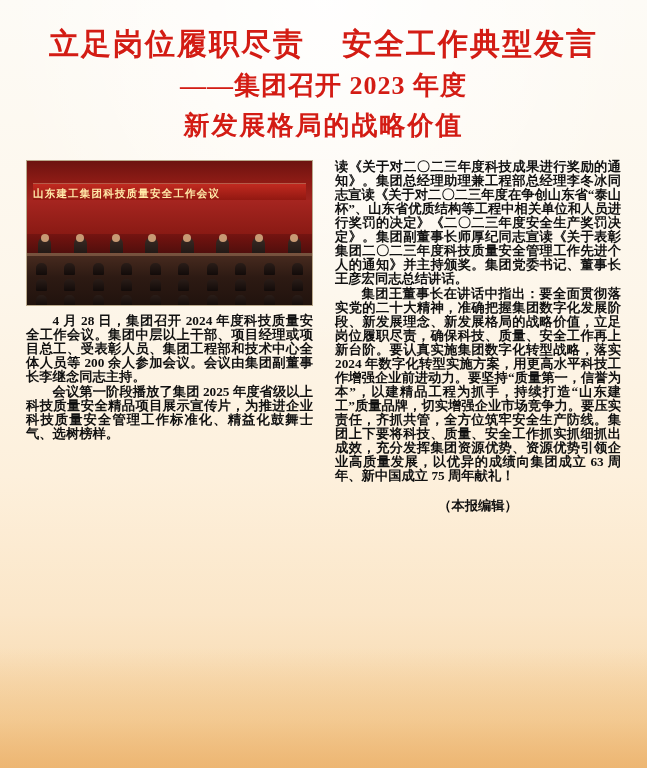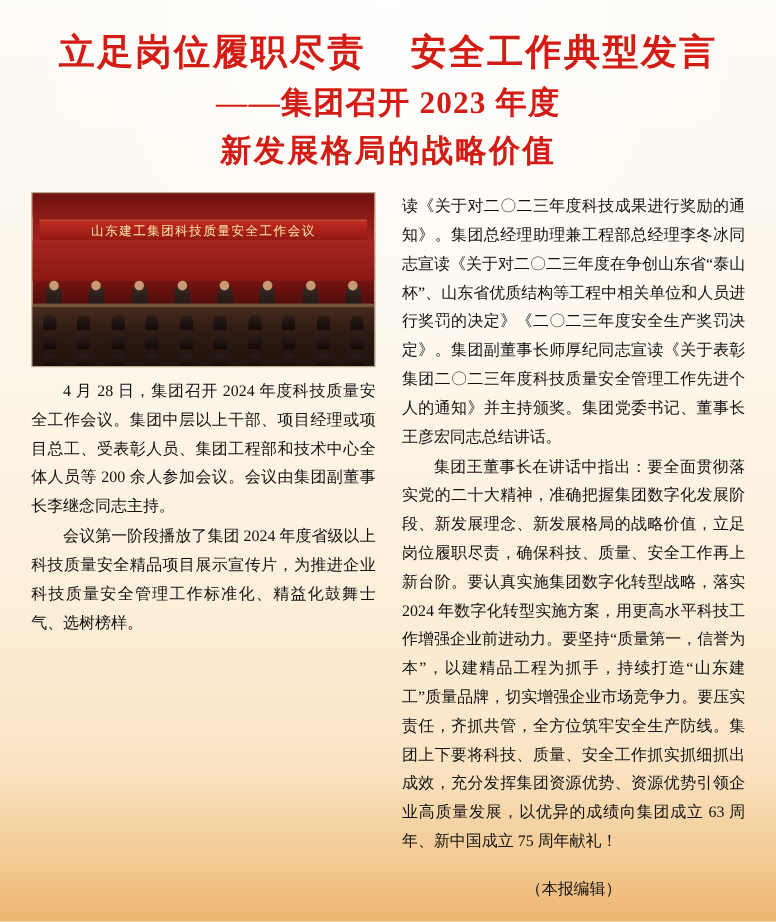--- a/index.html
+++ b/index.html
@@ -72,23 +72,24 @@
 
   
   .body-wrap {
     display: flex;
     gap: 22px;
     margin-top: 14px;
   }
   .col {
     width: 287px;
     font-size: 13.3px;
-    line-height: 24px;
+    line-height: 14px;
     color: #111111;
     text-align: justify;
+    font-weight: bold;
   }
   .col p {
     margin: 0 0 1px 0;
     text-indent: 2em;
   }
   .col p.no-indent {
     text-indent: 0;
   }
   .col p.sign {
     text-indent: 0;
@@ -118,21 +119,20 @@
     position: absolute;
     left: 6px;
     right: 6px;
     top: 22px;
     height: 17px;
     background: linear-gradient(180deg, #c12a20, #8f1710);
     border-top: 1px solid rgba(255,220,180,0.35);
     border-bottom: 1px solid rgba(0,0,0,0.3);
     display: flex;
     align-items: center;
-    justify-content: center;
   }
   .photo .banner span {
     color: #ffe9a8;
     font-size: 10.5px;
     letter-spacing: 1.2px;
     font-family: "Liberation Sans", sans-serif;
     white-space: nowrap;
   }
   .photo .backwall {
     position: absolute;
@@ -284,21 +284,21 @@
             <div class="seat"></div>
             <div class="seat"></div>
             <div class="seat"></div>
             <div class="seat"></div>
             <div class="seat"></div>
             <div class="seat"></div>
           </div>
         </div>
 
         <p>4 月 28 日，集团召开 2024 年度科技质量安全工作会议。集团中层以上干部、项目经理或项目总工、受表彰人员、集团工程部和技术中心全体人员等 200 余人参加会议。会议由集团副董事长李继念同志主持。</p>
-        <p>会议第一阶段播放了集团 2024 年度省级以上科技质量安全精品项目展示宣传片，为推进企业科技质量安全管理工作标准化、精益化鼓舞士气、选树榜样。</p>
+        <p>会议第一阶段播放了集团 2025 年度省级以上科技质量安全精品项目展示宣传片，为推进企业科技质量安全管理工作标准化、精益化鼓舞士气、选树榜样。</p>
       </div>
 
       <div class="col">
         <p class="no-indent">读《关于对二〇二三年度科技成果进行奖励的通知》。集团总经理助理兼工程部总经理李冬冰同志宣读《关于对二〇二三年度在争创山东省“泰山杯”、山东省优质结构等工程中相关单位和人员进行奖罚的决定》《二〇二三年度安全生产奖罚决定》。集团副董事长师厚纪同志宣读《关于表彰集团二〇二三年度科技质量安全管理工作先进个人的通知》并主持颁奖。集团党委书记、董事长王彦宏同志总结讲话。</p>
         <p>集团王董事长在讲话中指出：要全面贯彻落实党的二十大精神，准确把握集团数字化发展阶段、新发展理念、新发展格局的战略价值，立足岗位履职尽责，确保科技、质量、安全工作再上新台阶。要认真实施集团数字化转型战略，落实 2024 年数字化转型实施方案，用更高水平科技工作增强企业前进动力。要坚持“质量第一，信誉为本”，以建精品工程为抓手，持续打造“山东建工”质量品牌，切实增强企业市场竞争力。要压实责任，齐抓共管，全方位筑牢安全生产防线。集团上下要将科技、质量、安全工作抓实抓细抓出成效，充分发挥集团资源优势、资源优势引领企业高质量发展，以优异的成绩向集团成立 63 周年、新中国成立 75 周年献礼！</p>
         <p class="sign">（本报编辑）</p>
       </div>
 
     </div>
   </div>

